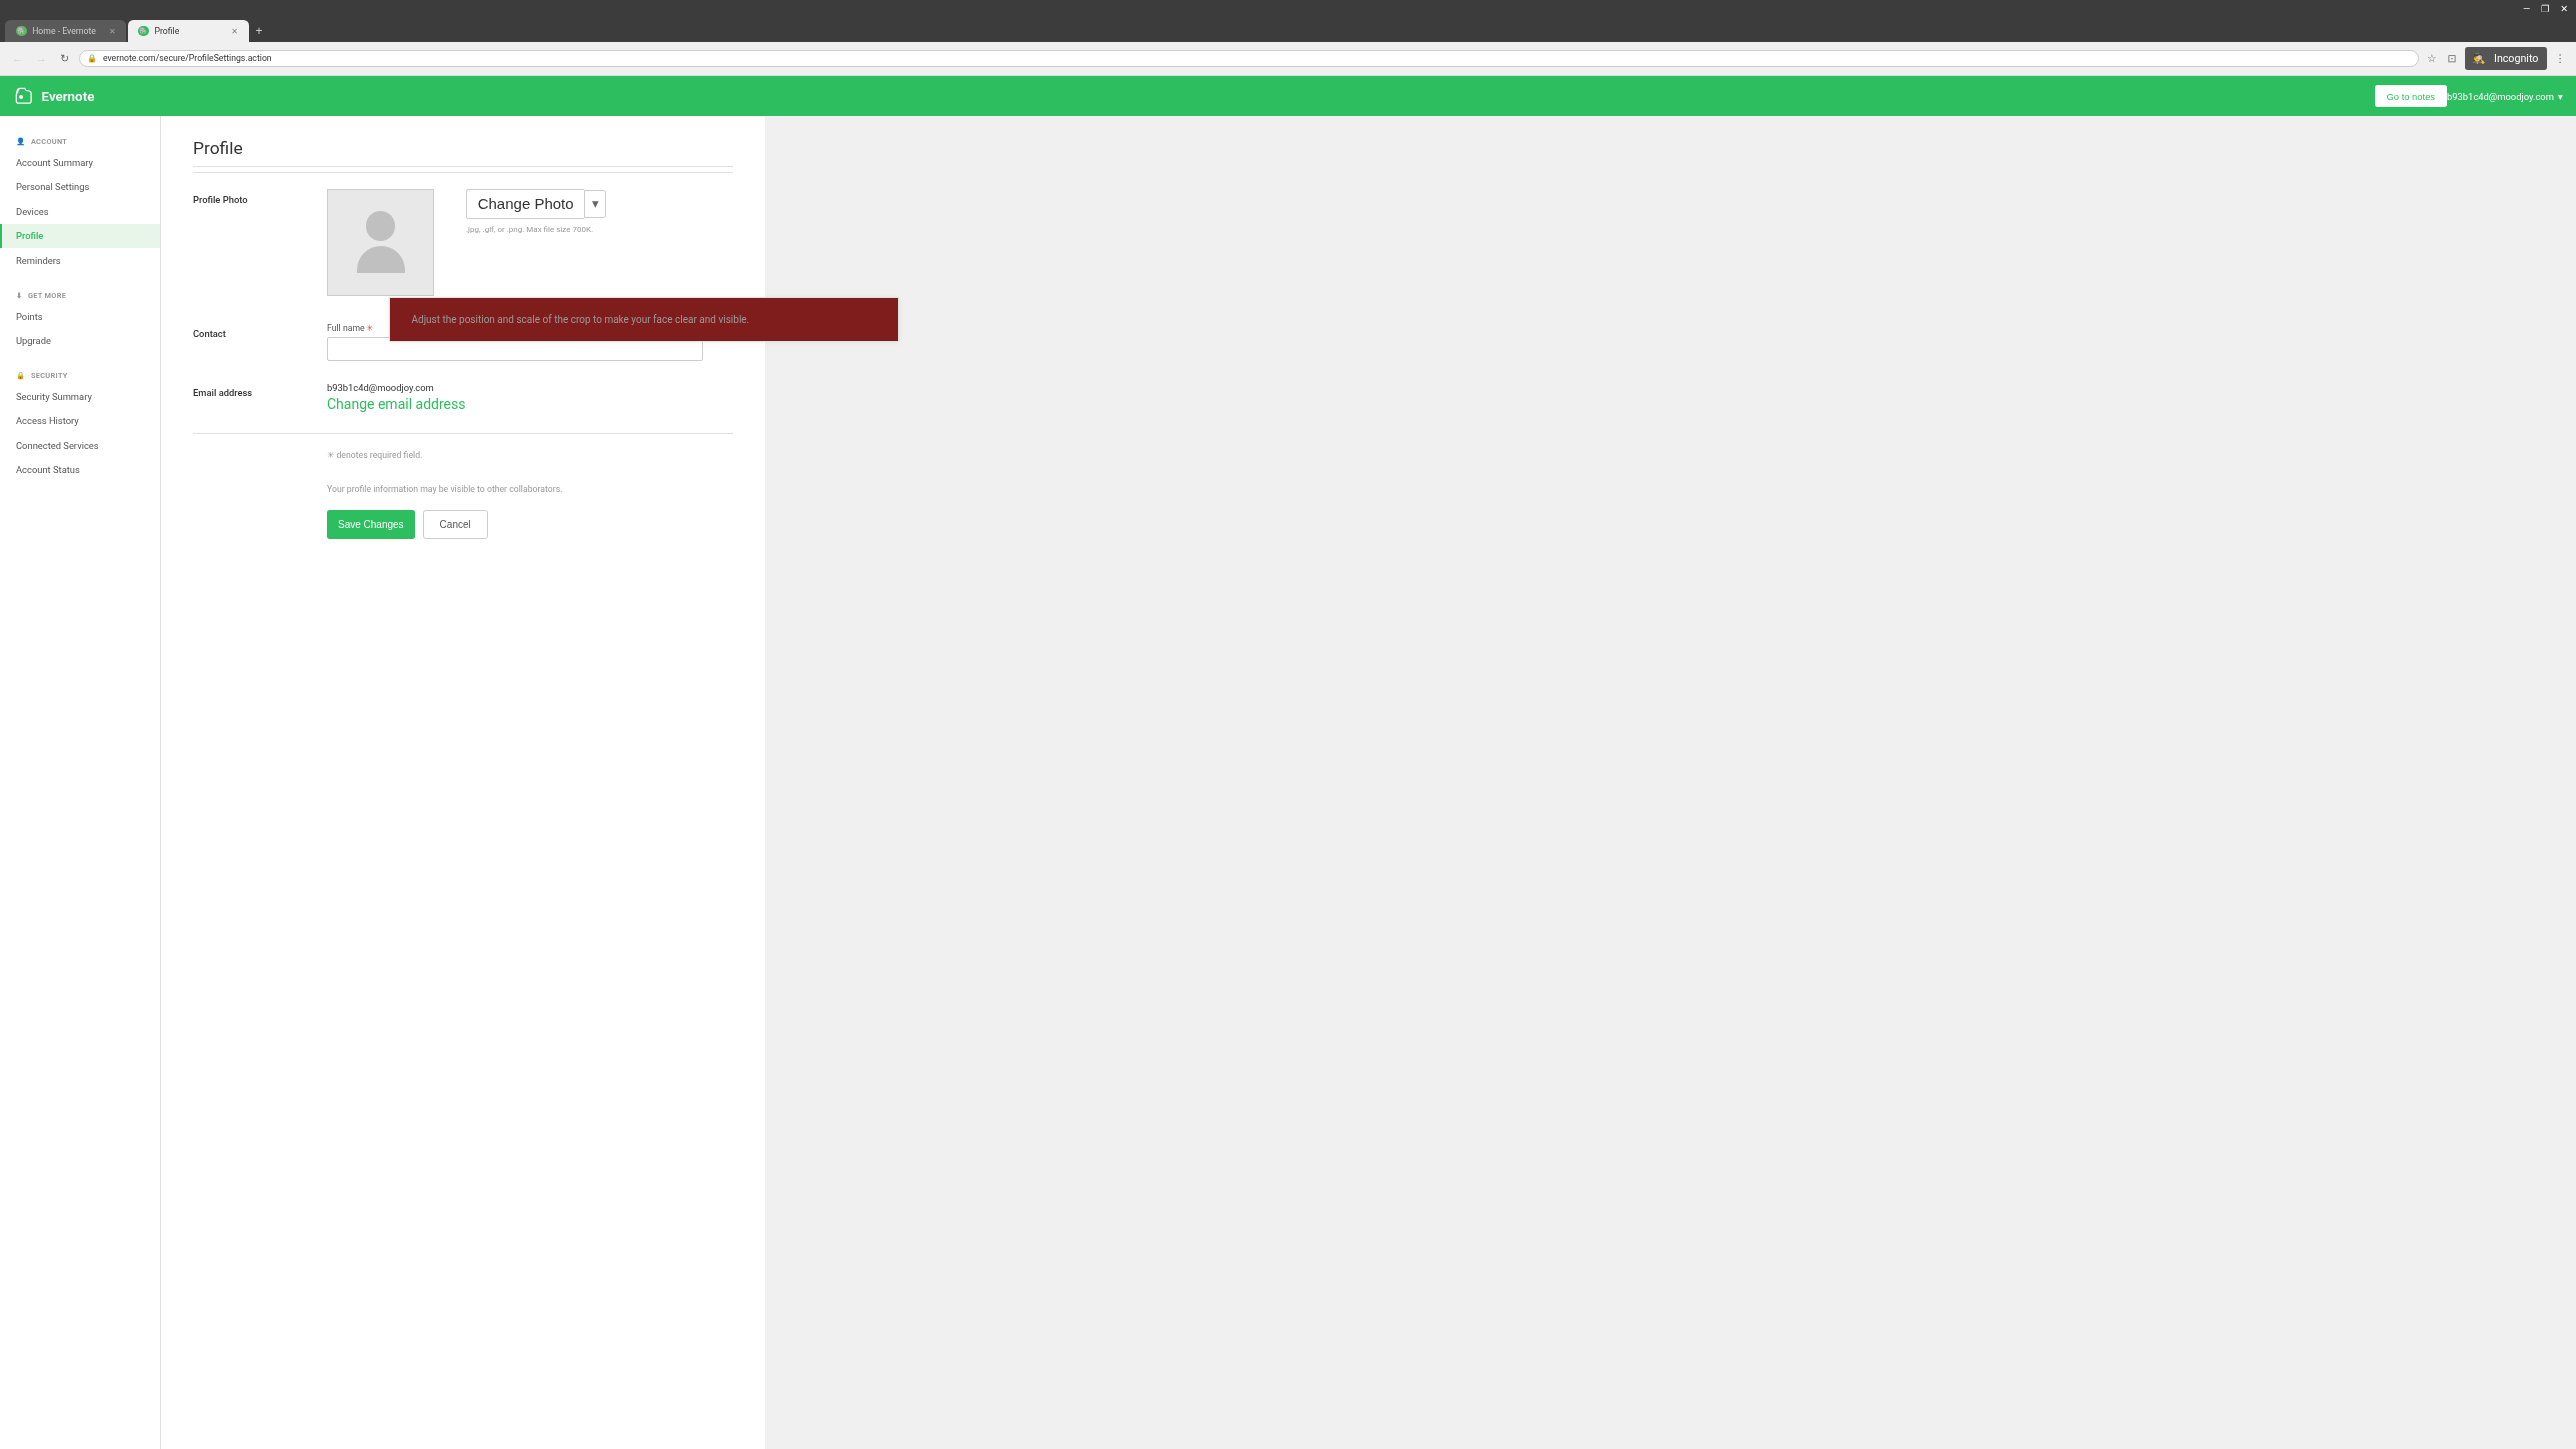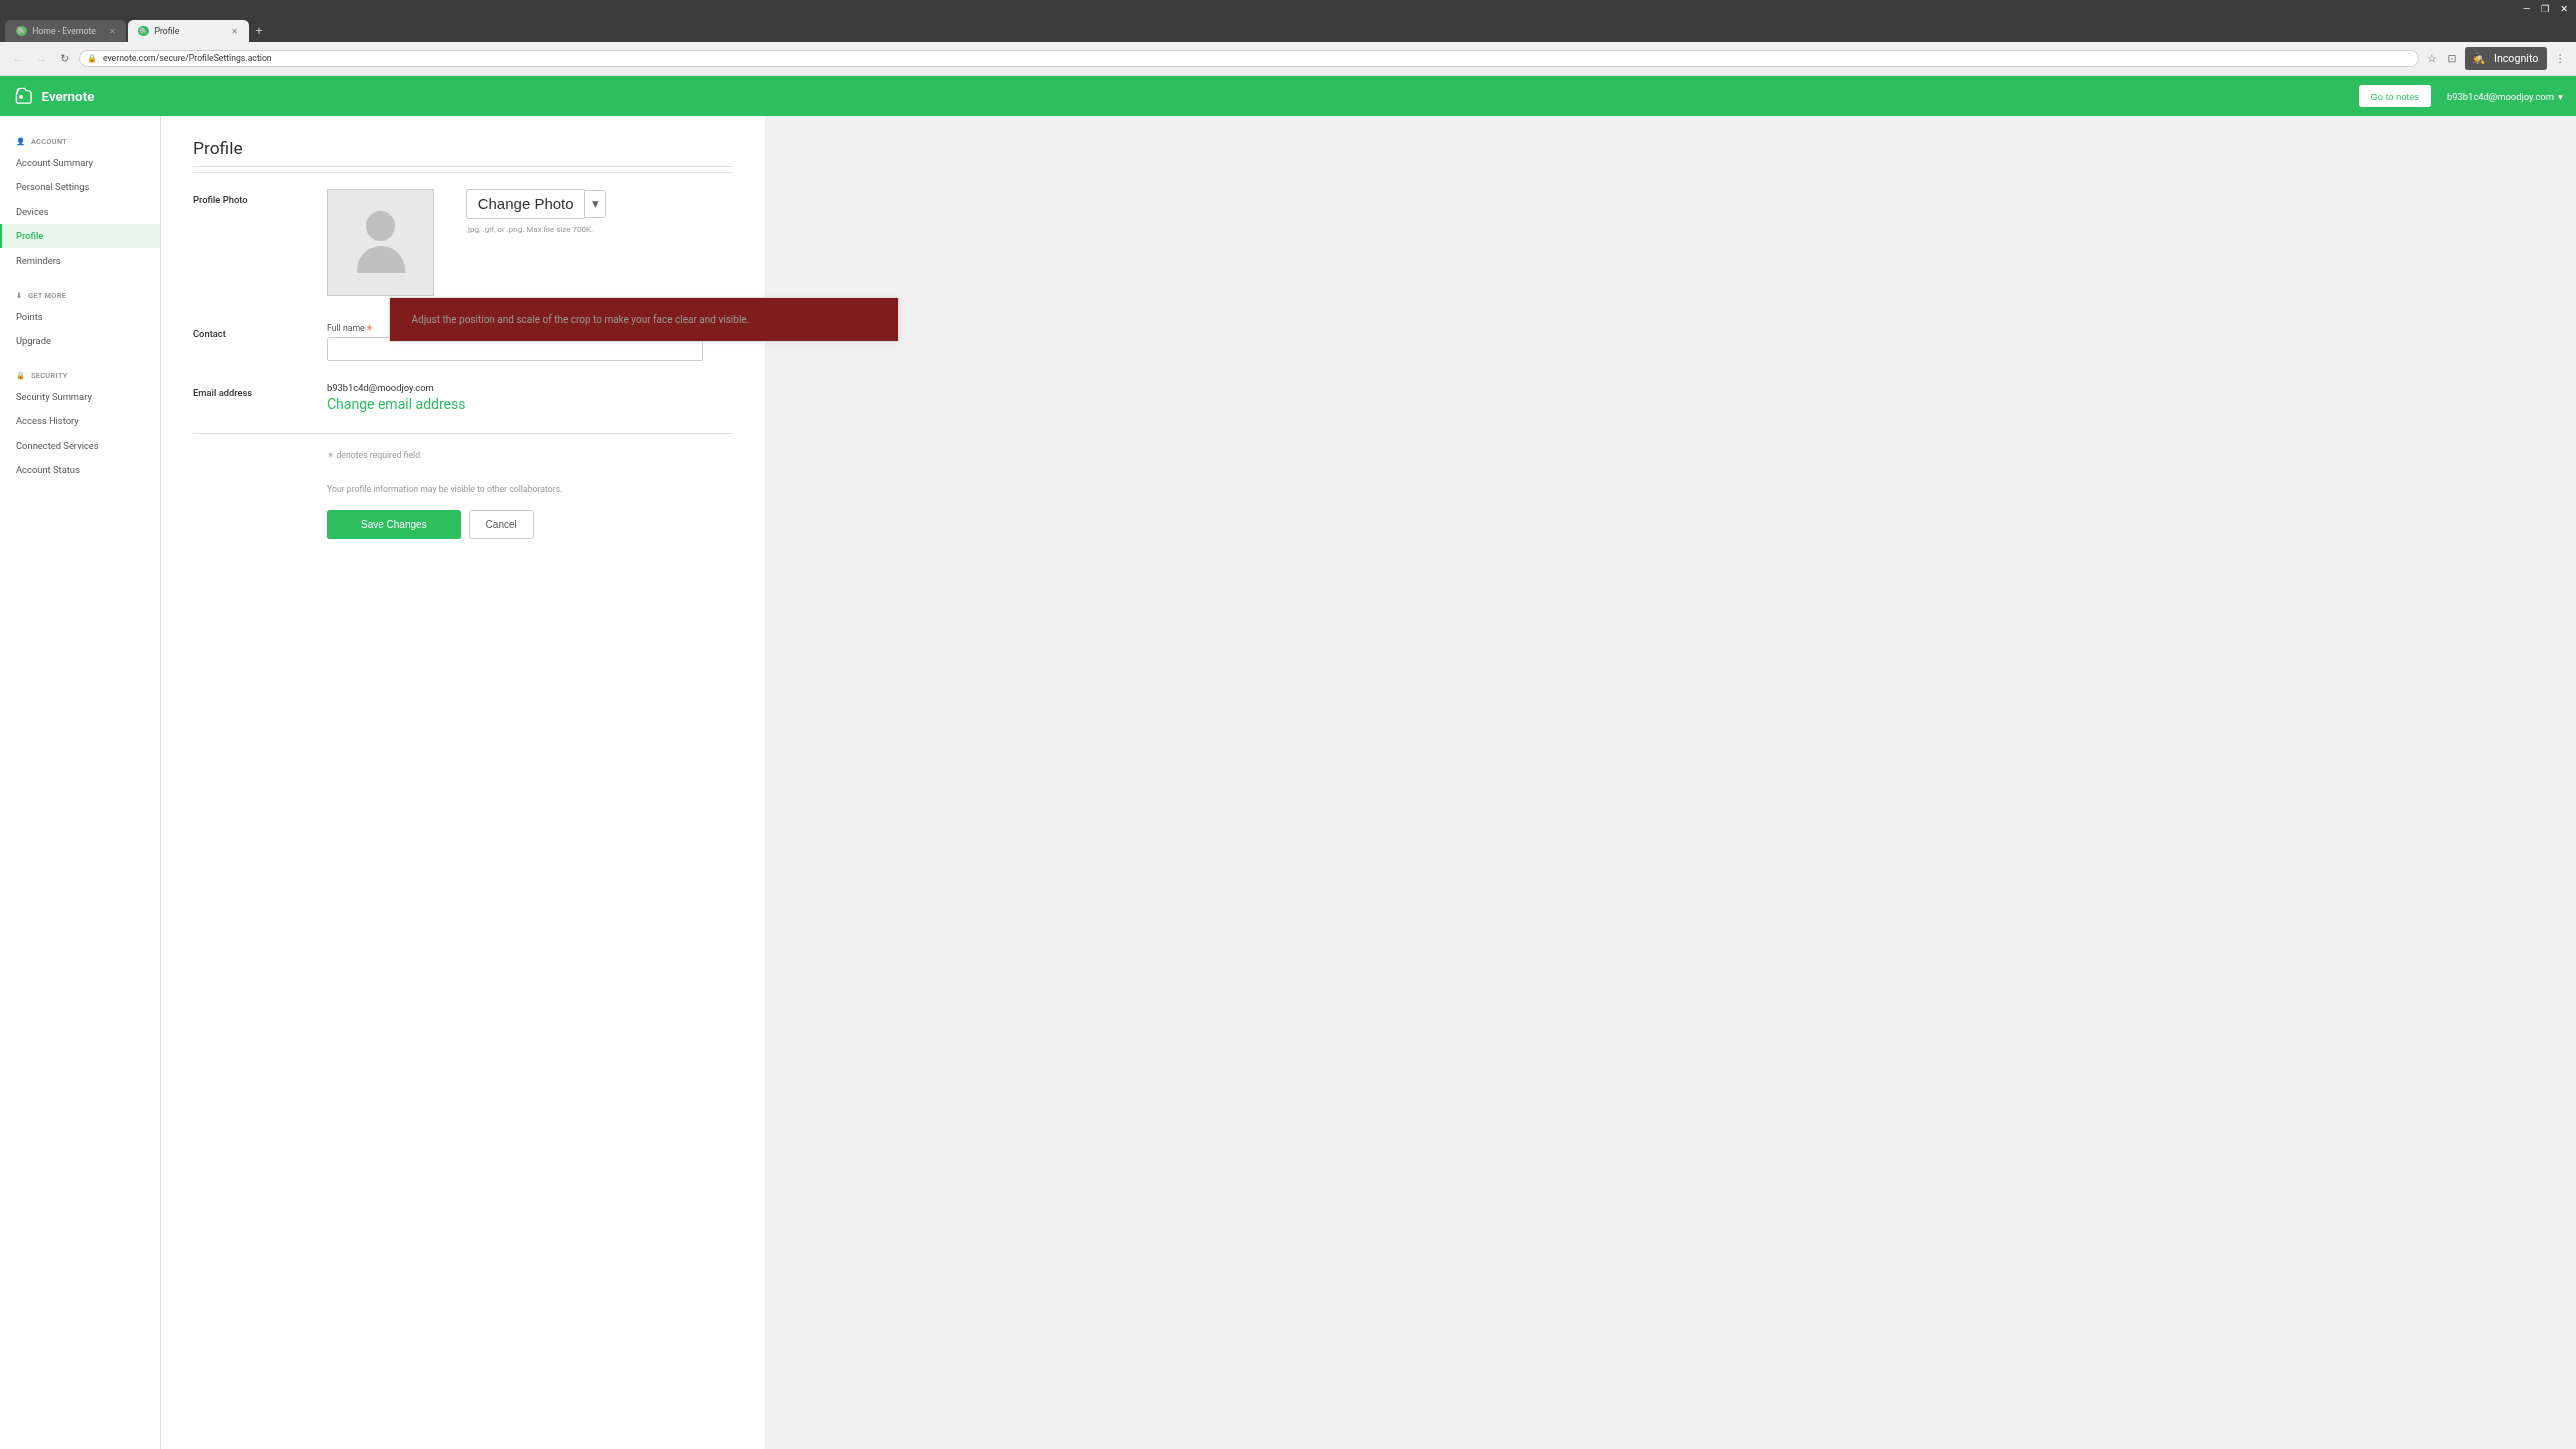--- a/index.html
+++ b/index.html
@@ -18,21 +18,21 @@
     .address-bar .lock-icon { color: #666; font-size: 8px; }
     .browser-actions { display: flex; gap: 5.4px; align-items: center; color: #666; }
     .browser-actions span { cursor: pointer; font-size: 10.7px; padding: 2.7px; }
     .incognito-badge { background: #555; color: white; font-size: 7.4px; padding: 2px 5.4px; border-radius: 2.7px; display: flex; align-items: center; gap: 2.7px; }
 
     
     .app-header { background: #2dbe60; display: flex; align-items: center; padding: 0 13.4px; height: 40px; }
     .app-logo { display: flex; align-items: center; gap: 6.7px; color: white; font-size: 13.4px; font-weight: 600; }
     .logo-icon { width: 21.5px; height: 21.5px; }
     .header-spacer { flex: 1; }
-    .header-actions { display: flex; align-items: center; gap: 16px; padding-left: 48px; }
+    .header-actions { display: flex; align-items: center; gap: 0; padding-left: 48px; }
     .go-to-notes-btn { background: white; color: #2dbe60; border: none; padding: 5.4px 12px; border-radius: 2.7px; font-size: 9.4px; font-weight: 500; cursor: pointer; }
     .user-email { color: white; font-size: 9.4px; display: flex; align-items: center; gap: 4px; cursor: pointer; }
 
     
     .app-body { display: flex; min-height: calc(100vh - 38px - 48px); background: #f0f0f0; }
 
     
     .sidebar { width: 161px; background: white; flex-shrink: 0; padding: 13.4px 0; border-right: 0.7px solid #e0e0e0; }
     .sidebar-section-title { display: flex; align-items: center; gap: 5.4px; font-size: 7.4px; font-weight: 700; color: #999; text-transform: uppercase; letter-spacing: 0.3px; padding: 8px 16px 4px; }
     .sidebar-item { padding: 6.7px 16px; cursor: pointer; font-size: 9.4px; color: #555; transition: background 0.1s; }
@@ -67,21 +67,21 @@
     .form-input { width: 100%; max-width: 376px; border: 0.7px solid #ccc; border-radius: 2px; padding: 5.4px 8px; font-size: 9.4px; color: #333; background: white; }
     .required-star { color: #e74c3c; font-size: 8.7px; margin-left: 1.3px; }
 
     .email-address { font-size: 9.4px; color: #333; margin-bottom: 2.7px; }
     .change-email-link { color: #2dbe60; text-decoration: none; font-size: 14px; cursor: pointer; }
 
     .required-note { color: #999; font-size: 8.7px; margin-bottom: 8px; }
     .visibility-note { color: #999; font-size: 8.7px; margin-bottom: 16px; }
 
     .form-actions { display: flex; gap: 8px; }
-    .save-btn { background: #2dbe60; color: white; border: none; padding: 8px 34px; border-radius: 2.7px; font-size: 10px; font-weight: 500; cursor: pointer; }
+    .save-btn { background: #2dbe60; color: white; border: none; padding: 8px 11px; border-radius: 2.7px; font-size: 10px; font-weight: 500; cursor: pointer; }
     .cancel-btn { background: white; color: #555; border: 0.7px solid #ccc; padding: 8px 16px; border-radius: 2.7px; font-size: 10px; cursor: pointer; }
 
     .section-divider { border: none; border-top: 0.7px solid #e0e0e0; margin: 5.4px 0 16px; }
   </style>
 </head>
 <body>
 
 <div>
 
   <div style="background:#3c3c3c; display:flex; justify-content:flex-end; align-items:center; padding:2.7px 8px; gap:10.7px;">

